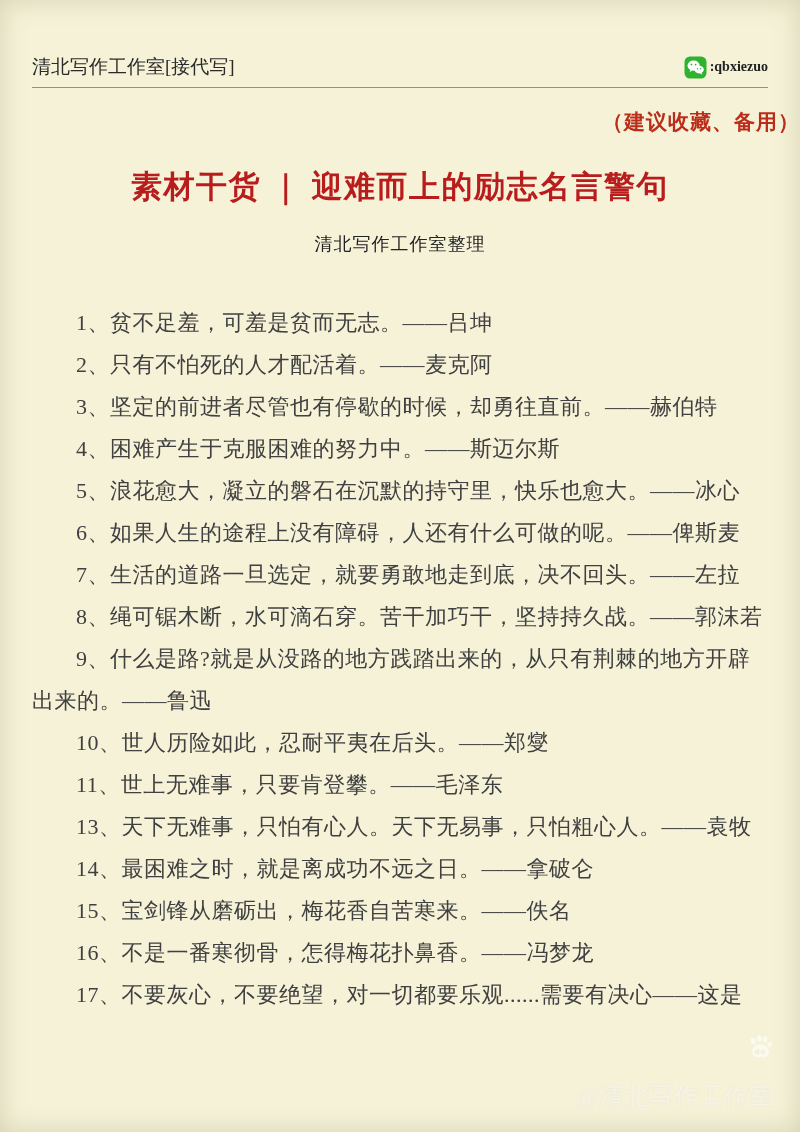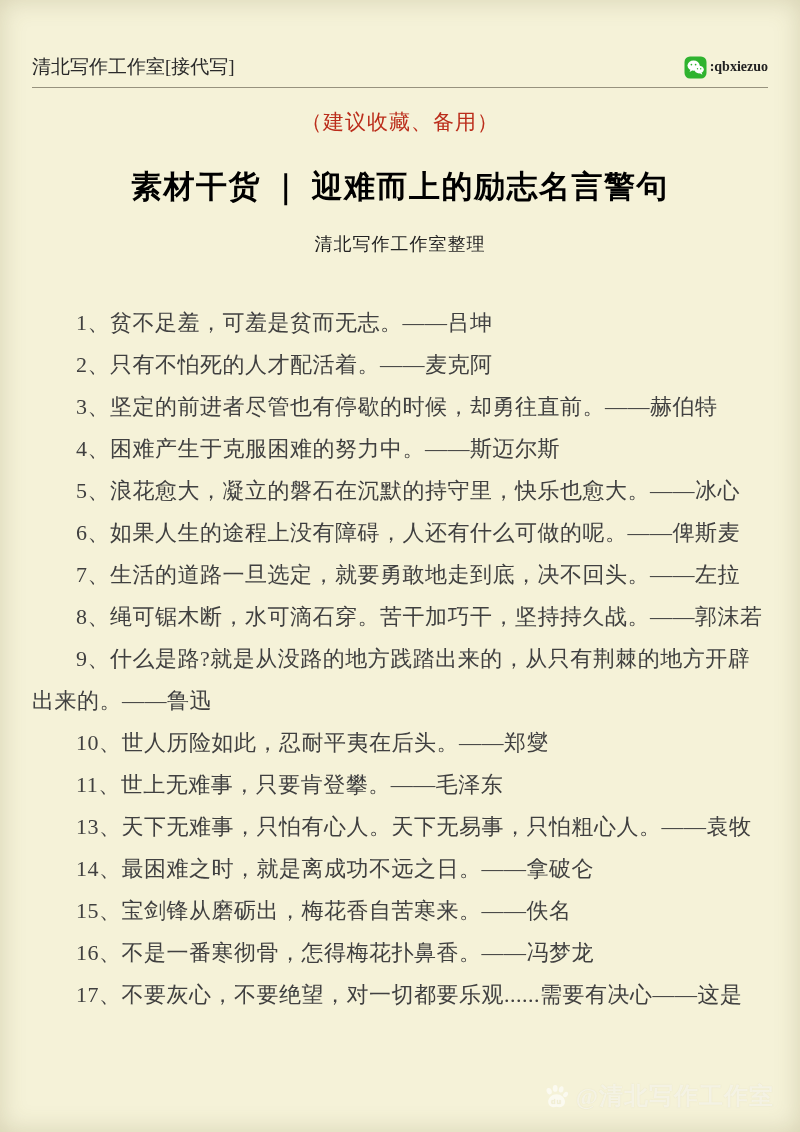--- a/index.html
+++ b/index.html
@@ -38,33 +38,33 @@
     color:#222;
   }
   .wechat svg{display:block;}
   .header-rule{
     margin-top:7px;
     border-bottom:1.5px solid #97927e;
   }
   
   .notice{
     margin-top:20px;
-    text-align:center;
+    text-align:right;
     font-size:21px;
-    font-weight:400;
+    font-weight:700;
     letter-spacing:1px;
   }
   
   .title{
     margin:30px 0 16px;
     text-align:center;
     font-size:31px;
     font-weight:700;
     letter-spacing:1.5px;
-    color:#000000;
+    color:#b91c1c;
   }
   .subtitle{
     margin-top:24px;
     text-align:center;
     font-size:18px;
     letter-spacing:1px;
     color:#222;
   }
   
   .quotes{
@@ -77,27 +77,28 @@
     margin:0;
     text-indent:2em;
     letter-spacing:0.5px;
   }
   
   .watermark{
     position:absolute;
     right:26px;
     bottom:20px;
     display:flex;
-    align-items:center;
-    gap:6px;
+    align-items:flex-end;
+    gap:20px;
     font-size:24px;
     font-weight:700;
     letter-spacing:1px;
     color:rgba(255,255,255,0.62);
     text-shadow:0 0 1px rgba(190,180,120,0.35);
+    flex-direction:column;
   }
   .watermark svg{display:block;opacity:0.62;}
 </style>
 </head>
 <body>
 
 <div class="page" style="background: rgb(245, 242, 216);">
 
   <div class="header">
     <div class="header-row">

